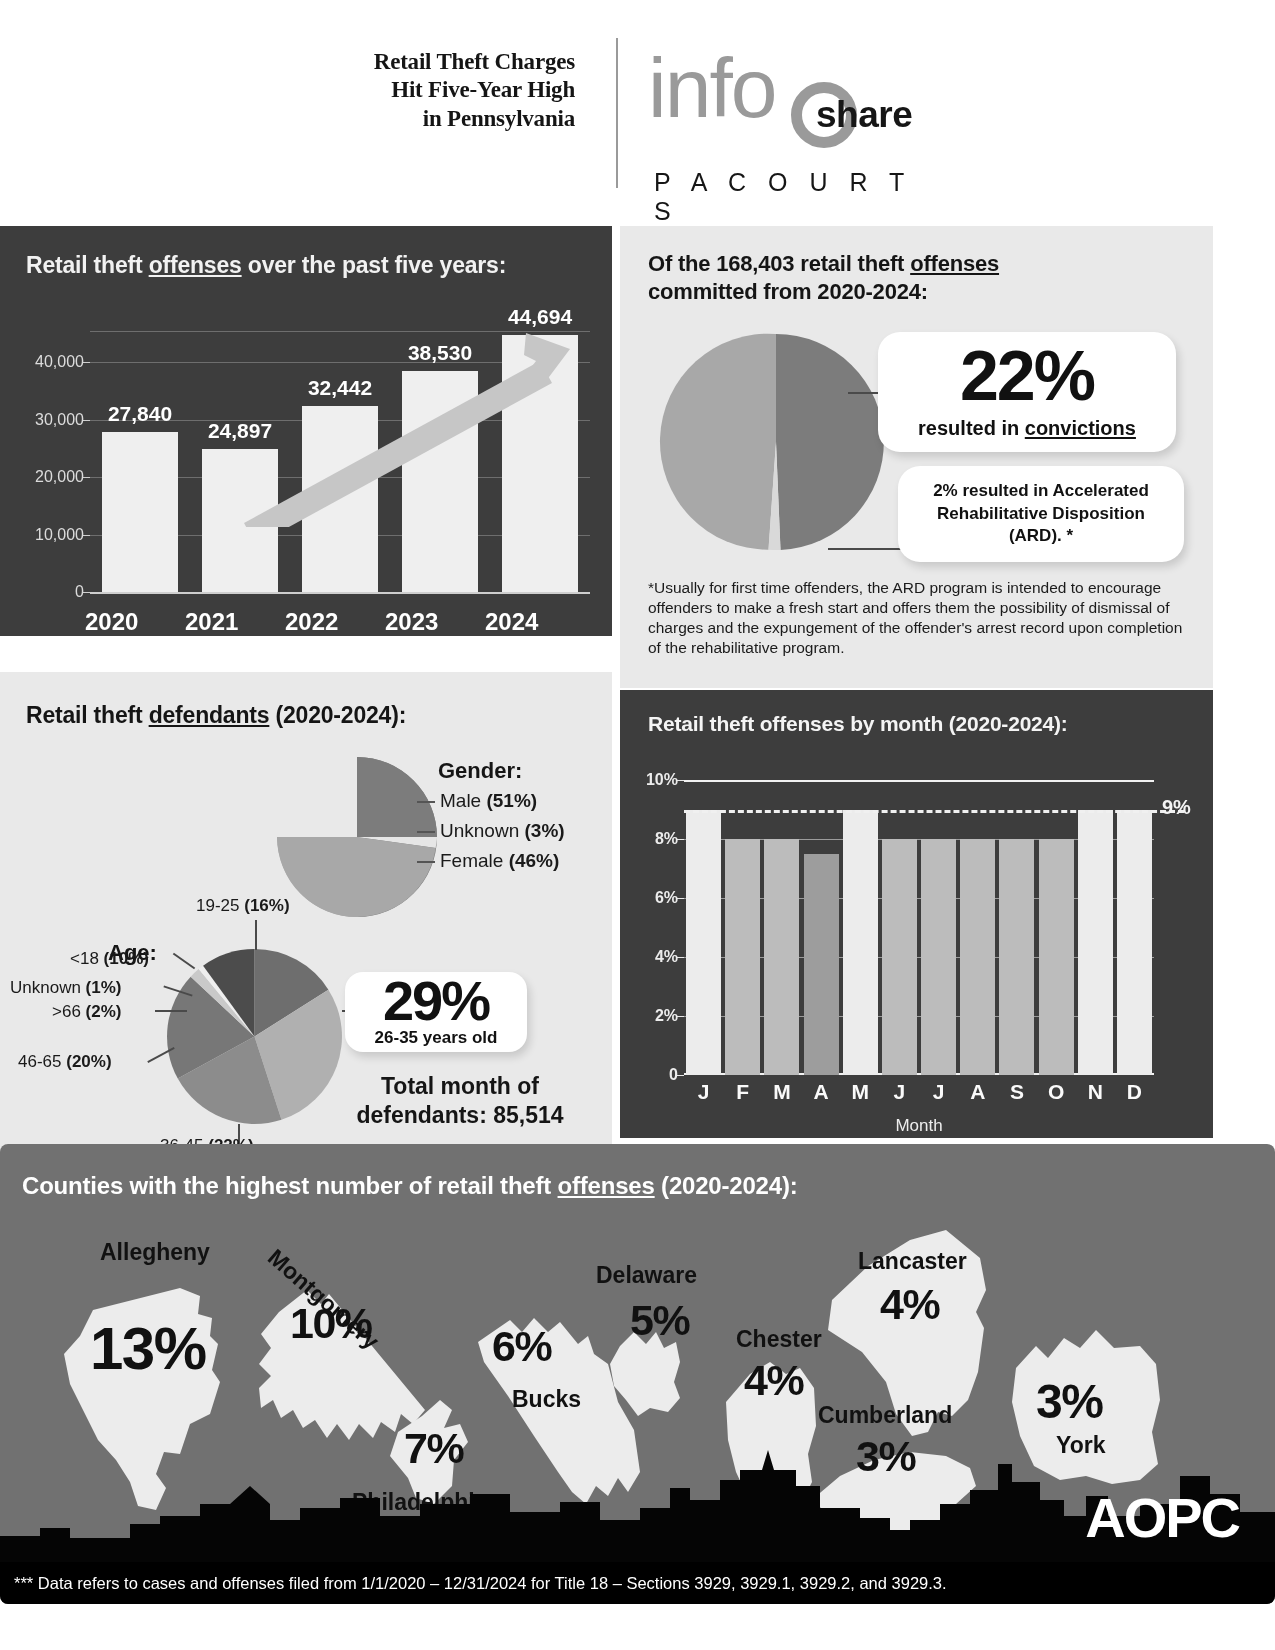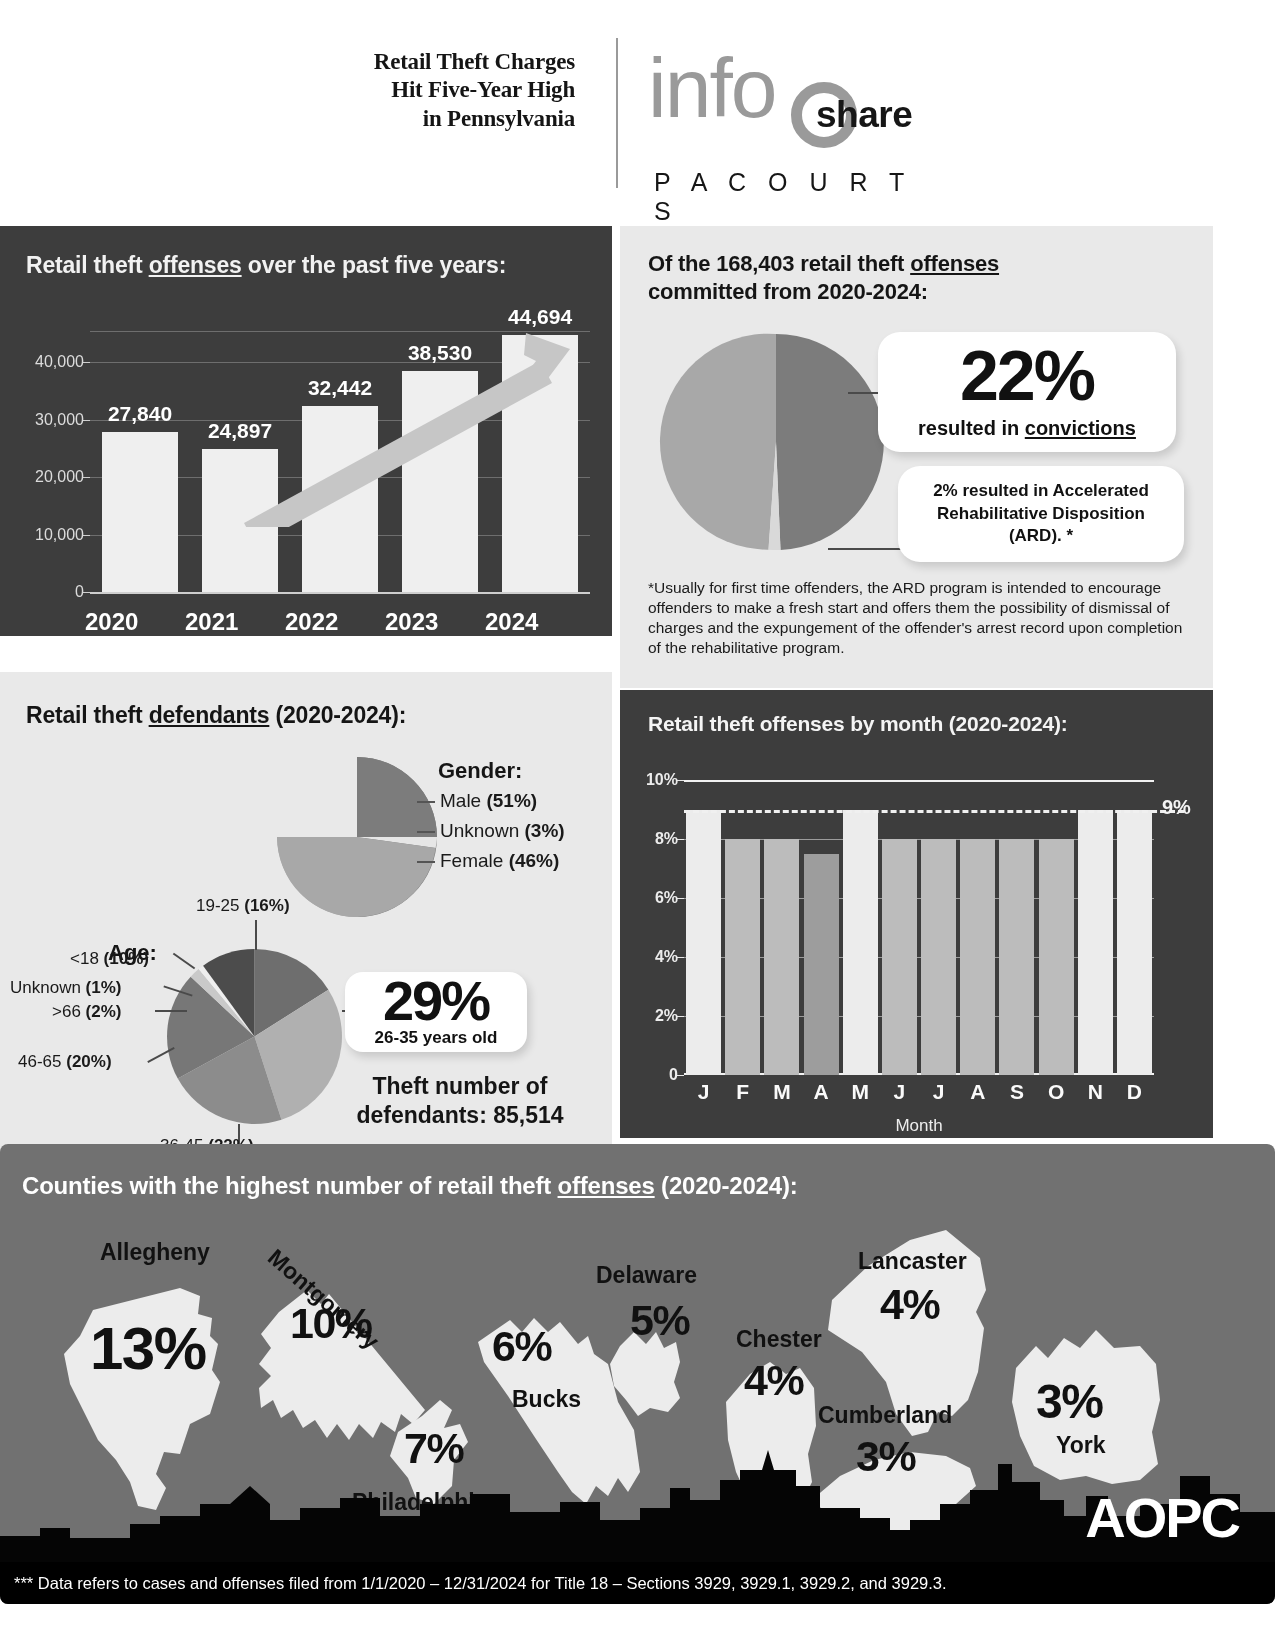--- a/index.html
+++ b/index.html
@@ -309,21 +309,21 @@
   <div class="alab" style="left:160px; top:464px;">
     <span>36-45</span>
     <b>(22%)</b>
   </div>
 
   <div class="callout" id="co-29">
     <div class="big29">29%</div>
     <div class="sub29">26-35 years old</div>
   </div>
   <div class="total-def">
-    <div>Theft number of</div>
+    <div>Total month of</div>
     <div>defendants: 85,514</div>
   </div>
 </div>
 
 <div class="panel dark" id="p4">
   <div class="panel-title">Retail theft offenses by month (2020-2024):</div>
   <div class="mc" id="mc">
       <div class="mc-base" style=""></div>
       <div class="mc-tick" style="top: 295px;"></div>
       <div class="mc-y" style="top: 295px;">0</div>

